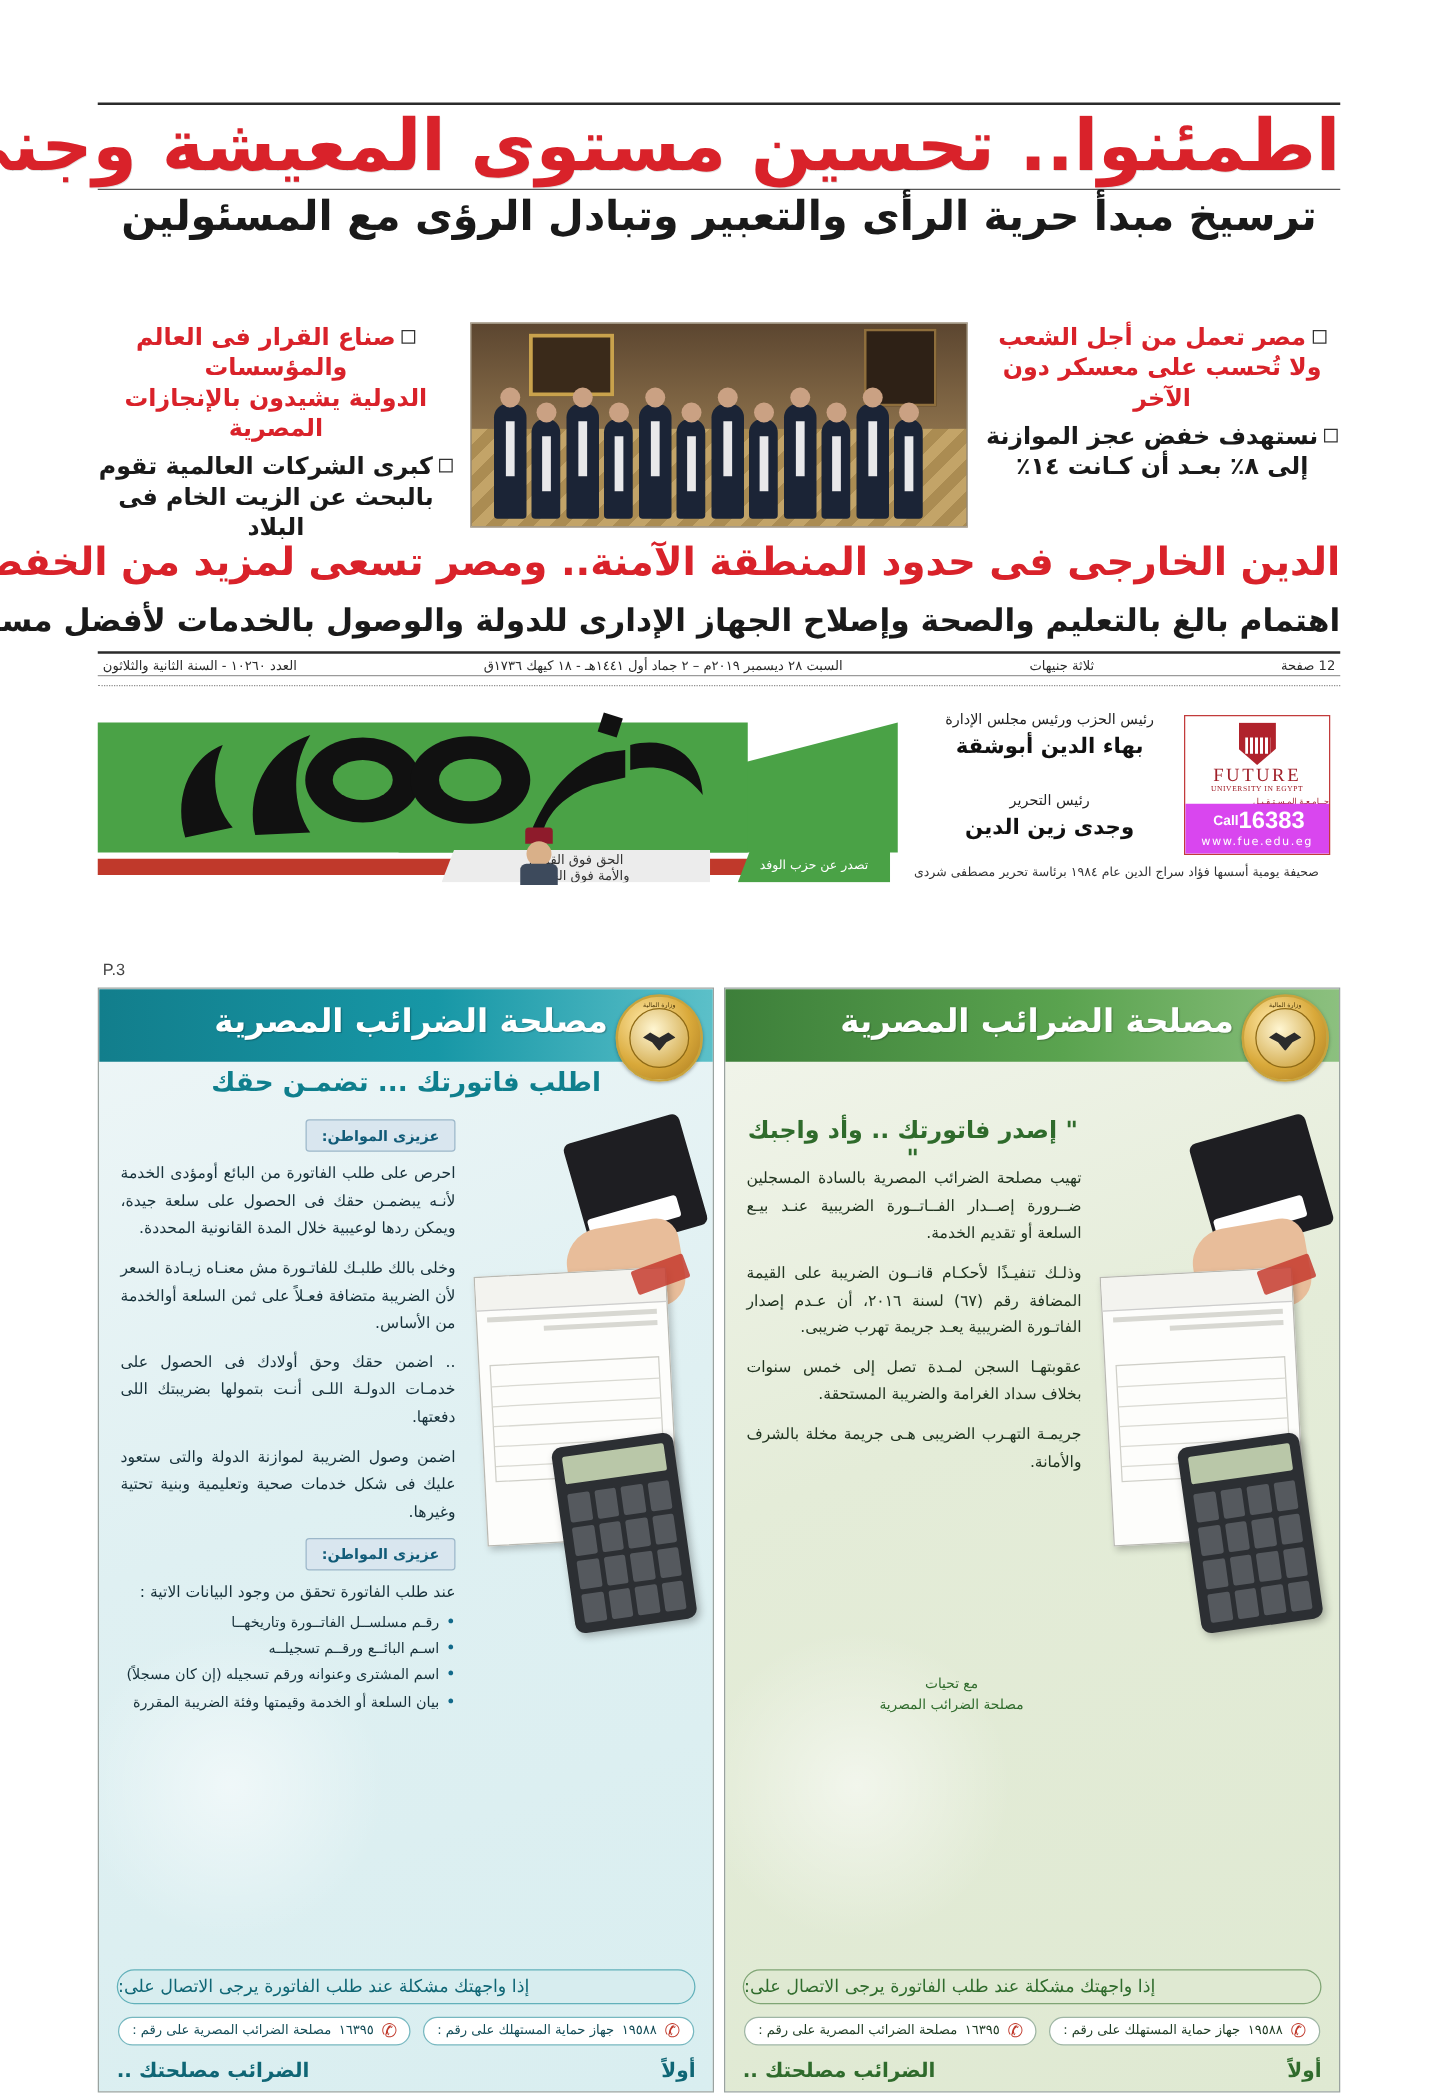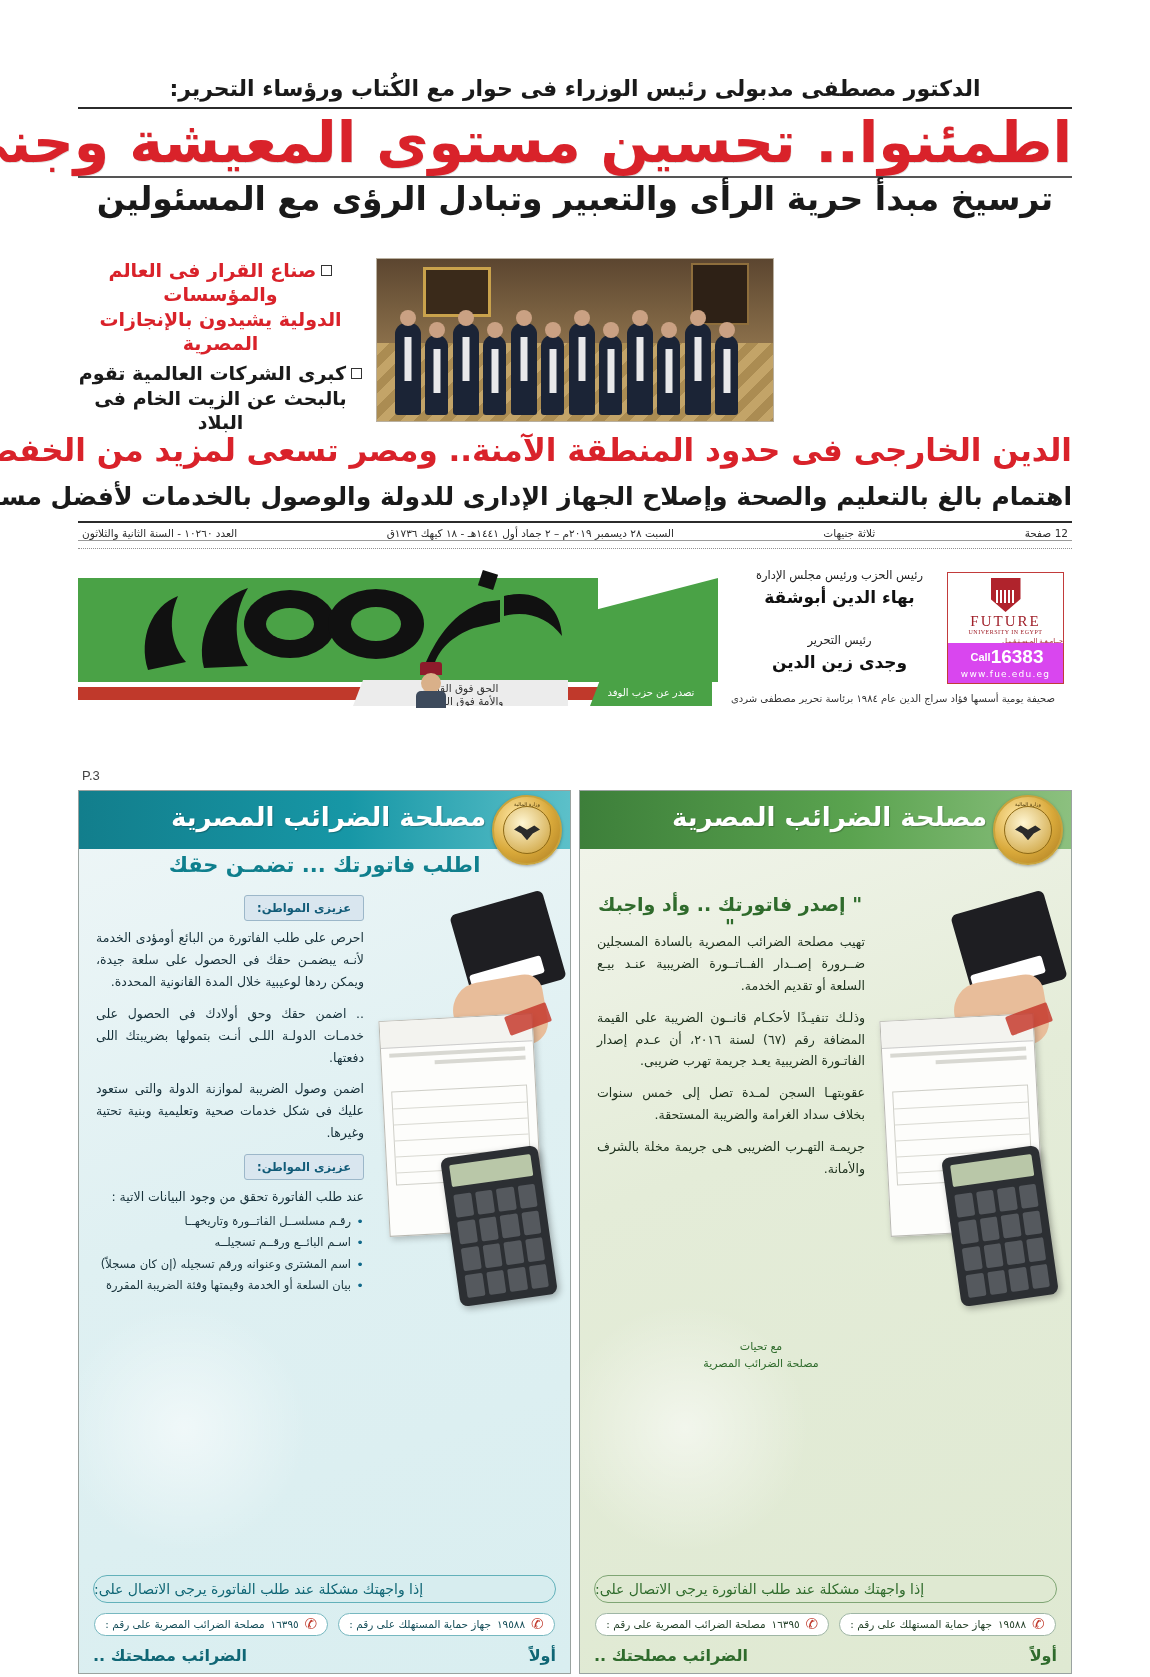--- a/index.html
+++ b/index.html
@@ -224,29 +224,38 @@
     display:flex;justify-content:space-between;align-items:center;font-weight:bold;font-size:16px;}
   .ad.left .footline{color:#2f6b2c;}
   .ad.right .footline{color:#0f6675;}
 </style>
 </head>
 <body>
 
 <div class="page">
 
   <div class="topstrip">
-    <div class="kicker">الدكتور مصطفى مدبولى رئيس الوزراء فى حوار مع الكُتاب ورؤساء التحرير:</div>
     <div class="rule-thin"></div>
     <div class="mainhead">اطمئنوا.. تحسين مستوى المعيشة وجنى ثمار التنمية</div>
     <div class="rule-thin2"></div>
     <div class="subhead">ترسيخ مبدأ حرية الرأى والتعبير وتبادل الرؤى مع المسئولين</div>
   </div>
 
   <div class="bulletrow">
 
+    <div class="bul right">
+      <p class="b-red">
+        <span class="sq"></span><span>مصر تعمل من أجل الشعب</span><br>
+        <span>ولا تُحسب على معسكر دون الآخر</span>
+      </p>
+      <p class="b-blk">
+        <span class="sq"></span><span>نستهدف خفض عجز الموازنة</span><br>
+        <span>إلى ٨٪ بعـد أن كـانت ١٤٪</span>
+      </p>
+    </div>
 
     <div class="photo">
       <div class="wall"></div>
       <div class="floor"></div>
       <div class="frame"></div>
       <div class="door"></div>
       <div class="people">
         <span class="p" style="left:18px">
             <i></i>
             <b></b>
@@ -485,20 +494,21 @@
         </div>
       </div>
 
       <div class="wm"></div>
 
       <div class="ad-slogan">اطلب فاتورتك ... تضمـن حقك</div>
 
       <div class="ad-body" style="top:104px">
         <div class="tagbar">عزيزى المواطن:</div>
         <p>احرص على طلب الفاتورة من البائع أومؤدى الخدمة لأنـه يبضمـن حقك فى الحصول على سلعة جيدة، ويمكن ردها لوعيبية خلال المدة القانونية المحددة.</p>
+        <p>وخلى بالك طلبـك للفاتـورة مش معنـاه زيـادة السعر لأن الضريبة متضافة فعـلاً على ثمن السلعة أوالخدمة من الأساس.</p>
         <p>.. اضمن حقك وحق أولادك فى الحصول على خدمـات الدولـة اللـى أنـت بتمولها بضريبتك اللى دفعتها.</p>
         <p>اضمن وصول الضريبة لموازنة الدولة والتى ستعود عليك فى شكل خدمات صحية وتعليمية وبنية تحتية وغيرها.</p>
         <div class="tagbar">عزيزى المواطن:</div>
         <p style="margin-bottom:4px">عند طلب الفاتورة تحقق من وجود  البيانات الاتية :</p>
         <ul class="bullets">
           <li>رقـم مسلســل الفاتــورة وتاريخهــا</li>
           <li>اسـم البائــع ورقــم تسجيلــه</li>
           <li>اسم المشترى وعنوانه ورقم تسجيله (إن كان مسجلاً)</li>
           <li>بيان السلعة أو الخدمة وقيمتها وفئة الضريبة المقررة</li>
         </ul>

